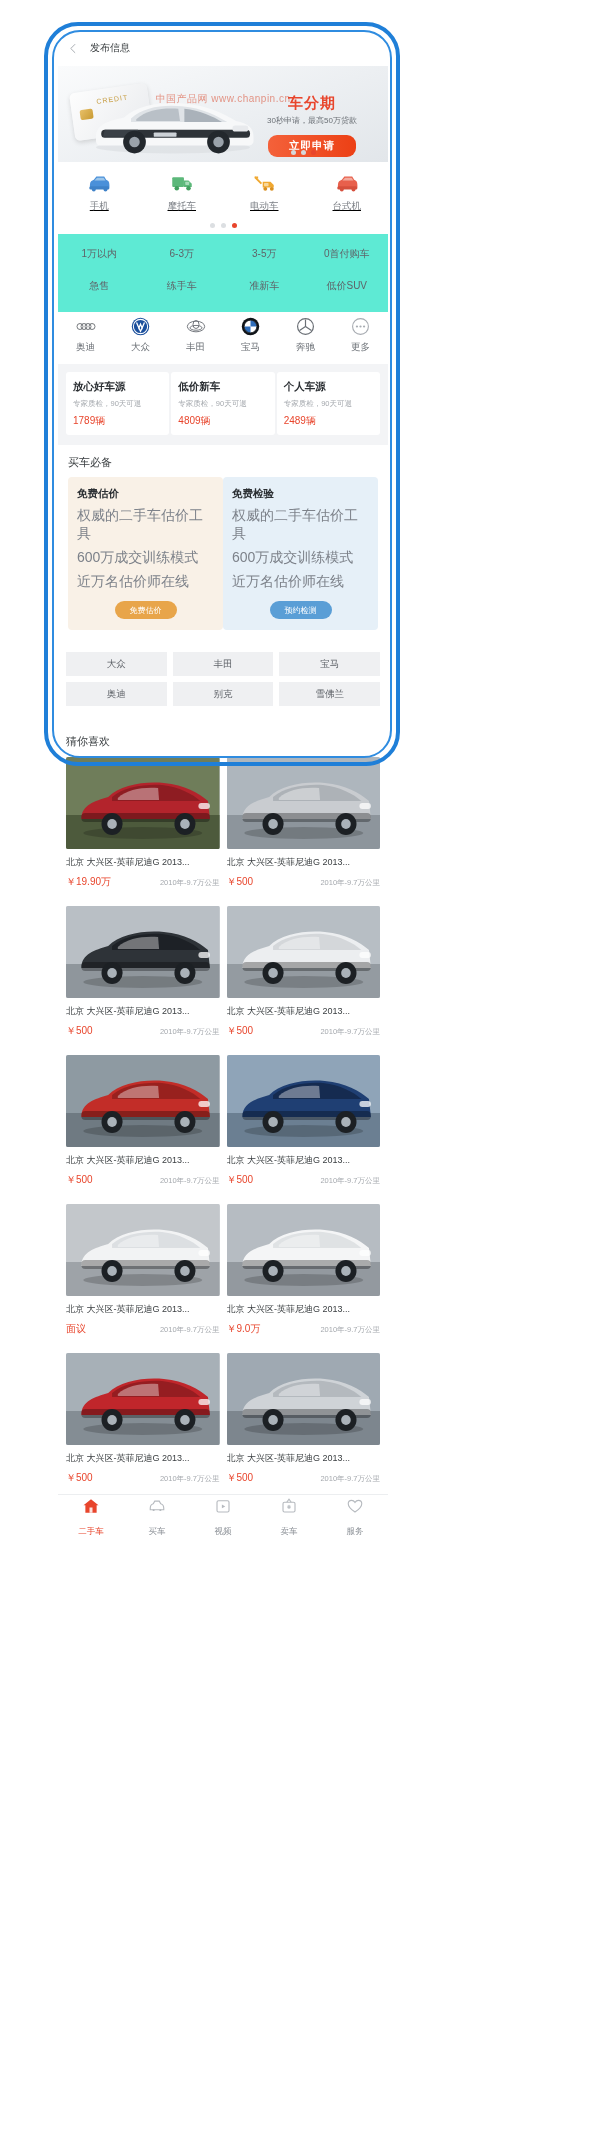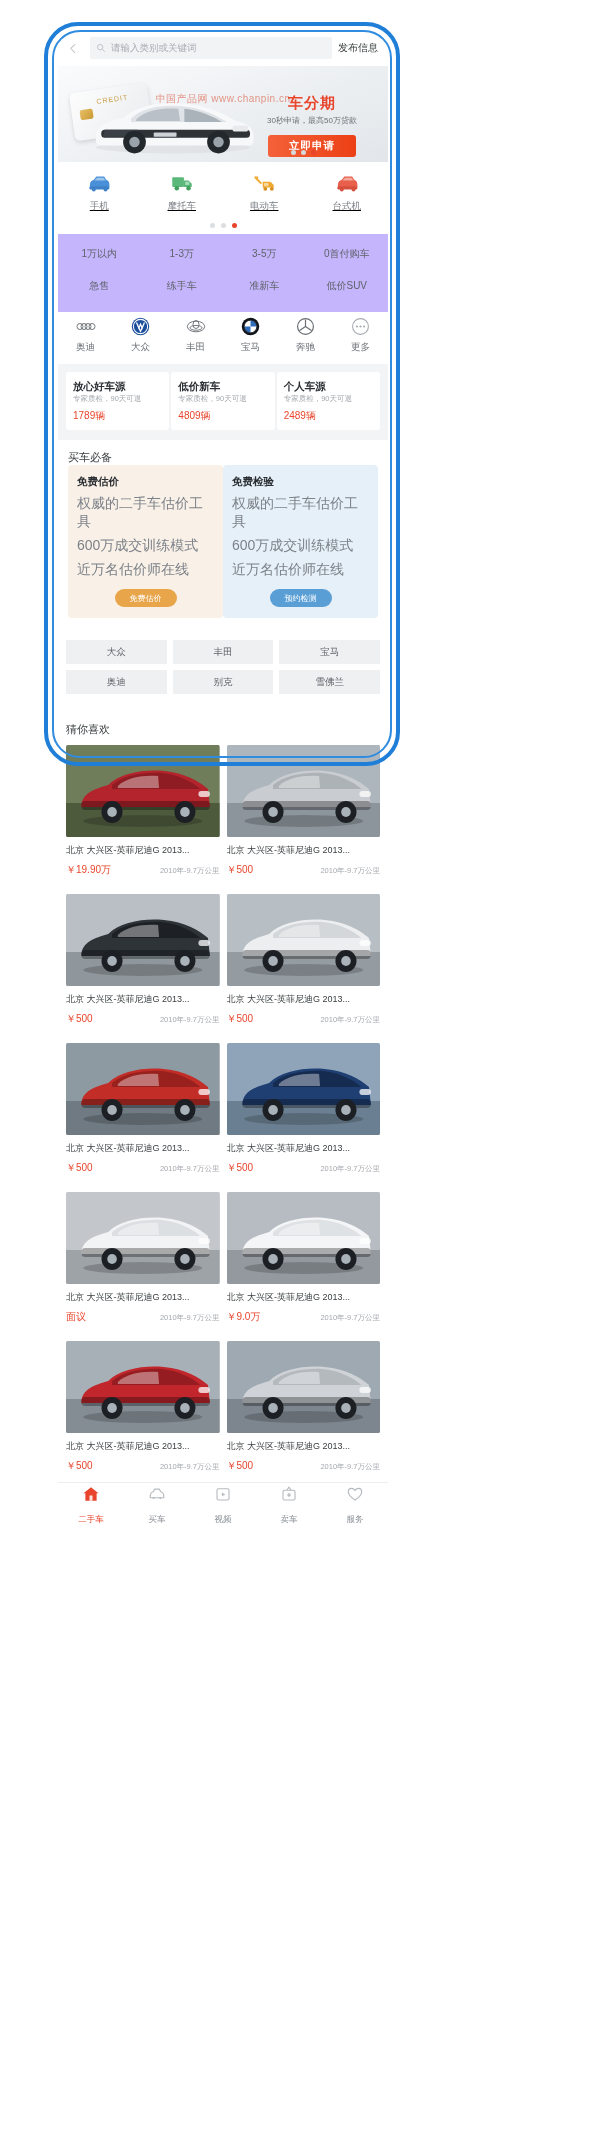--- a/index.html
+++ b/index.html
@@ -97,21 +97,21 @@
     font-size: 15px; font-weight: bold; color: #e8452c;
     letter-spacing: 1px;
   }
   .banner-sub {
     font-size: 8px; color: #6b7076; margin-top: 2px;
   }
   .banner-cta {
     margin: 9px auto 0;
     width: 88px; height: 22px;
     background: linear-gradient(90deg,#f4613a,#ec4015);
-    border-radius: 3px;
+    border-radius: 9px;
     color: #fff; font-size: 10.5px; font-weight: bold;
     display: flex; align-items: center; justify-content: center;
     letter-spacing: 1px;
   }
   .banner-dots {
     position: absolute; right: 72px; bottom: 7px;
     display: flex; gap: 5px;
   }
   .banner-dots i { width: 5px; height: 5px; border-radius: 50%; background: #d6d8db; display: block; }
   .banner-dots i.on { background: #e8452c; }
@@ -123,47 +123,47 @@
     flex: 1; display: flex; flex-direction: column;
     align-items: center; gap: 6px;
   }
   .cat-ico { width: 26px; height: 22px; }
   .cat-lb { font-size: 9.5px; color: #7b7f85; }
   .cat-dots { display: flex; justify-content: center; gap: 6px; margin-top: 10px; }
   .cat-dots i { width: 5px; height: 5px; border-radius: 50%; background: #dcdfe2; }
   .cat-dots i.on { background: #e8452c; }
 
   
-  .filters { background: #c4b5fd; padding: 4px 0 10px; }
+  .filters { background: #5eead4; padding: 4px 0 10px; }
   .frow { display: flex; }
   .fcell {
     flex: 1; text-align: center;
     font-size: 10px; color: #5f6368;
     padding: 9px 0;
   }
   
   .brands { background: #fff; padding: 4px 0 10px; display: flex; }
   .brand { flex: 1; display: flex; flex-direction: column; align-items: center; gap: 5px; }
   .brand-ico { width: 20px; height: 20px; display:flex; align-items:center; justify-content:center; }
   .brand-lb { font-size: 9.5px; color: #6b7076; }
 
   
   .promos { display: flex; gap: 2px; padding: 8px 8px 10px; background: #f3f4f6; }
   .promo {
     flex: 1; background: #fff; border-radius: 3px;
     padding: 8px 7px 7px; text-align: left;
   }
   .promo-t { font-size: 10.5px; font-weight: bold; color: #2b2f33; }
-  .promo-s { font-size: 7.5px; color: #a5a9ae; }
+  .promo-s { font-size: 7.5px; color: #a5a9ae; margin-top: 5px; }
   .promo-n { font-size: 10px; color: #e8452c; margin-top: 5px; text-align: left; }
 
   
   .musthave { background: #fff; padding: 10px 10px 14px; }
   .sec-title { font-size: 11px; color: #3c4043; }
-  .mh-cards { display: flex; margin-top: 0; }
+  .mh-cards { display: flex; margin-top: 7px; }
   .mh {
     flex: 1; border-radius: 4px; padding: 10px 9px 11px;
   }
   .mh.beige { background: #f9f1e7; }
   .mh.blue  { background: #e6f0f8; }
   .mh-t { font-size: 10.5px; font-weight: bold; color: #2b2f33; }
   .mh-li { font-size: 14px; color: #7d828a; margin-top: 6px; }
   .mh-btn {
     margin: 10px auto 0; width: 62px; height: 18px;
     border-radius: 9px; color: #fff; font-size: 8px;
@@ -229,27 +229,20 @@
 <div id="phone-frame"></div>
 <div id="phone-frame-inner"></div>
 
 <div id="screen">
 
   <div class="topbar">
     <div class="back-arrow">
       <svg viewBox="0 0 24 24" width="13" height="13">
         <path d="M15 4 L7 12 L15 20" fill="none" stroke="#9aa0a6" stroke-width="1.6"></path>
       </svg>
-    </div>
-    <div class="searchbox">
-      <svg class="search-icon" viewBox="0 0 24 24">
-        <circle cx="10" cy="10" r="6.5" fill="none" stroke="#b7bbc1" stroke-width="2"></circle>
-        <line x1="15" y1="15" x2="21" y2="21" stroke="#b7bbc1" stroke-width="2"></line>
-      </svg>
-      <span class="search-ph">请输入类别或关键词</span>
     </div>
     <div class="publish-btn">发布信息</div>
   </div>
 
   <div class="banner">
     <div class="banner-card">
       <span class="banner-chip-txt">CREDIT</span>
     </div>
     <svg class="banner-car" viewBox="0 0 200 80">
       <ellipse cx="100" cy="70" rx="88" ry="7" fill="#d8dce0" opacity=".6"></ellipse>
@@ -325,21 +318,21 @@
     <div class="cat-dots">
       <i></i>
       <i></i>
       <i class="on"></i>
     </div>
   </div>
 
   <div class="filters">
     <div class="frow">
       <div class="fcell">1万以内</div>
-      <div class="fcell">1-3万</div>
+      <div class="fcell">6-3万</div>
       <div class="fcell">3-5万</div>
       <div class="fcell">0首付购车</div>
     </div>
     <div class="frow">
       <div class="fcell">急售</div>
       <div class="fcell">练手车</div>
       <div class="fcell">准新车</div>
       <div class="fcell">低价SUV</div>
     </div>
   </div>

